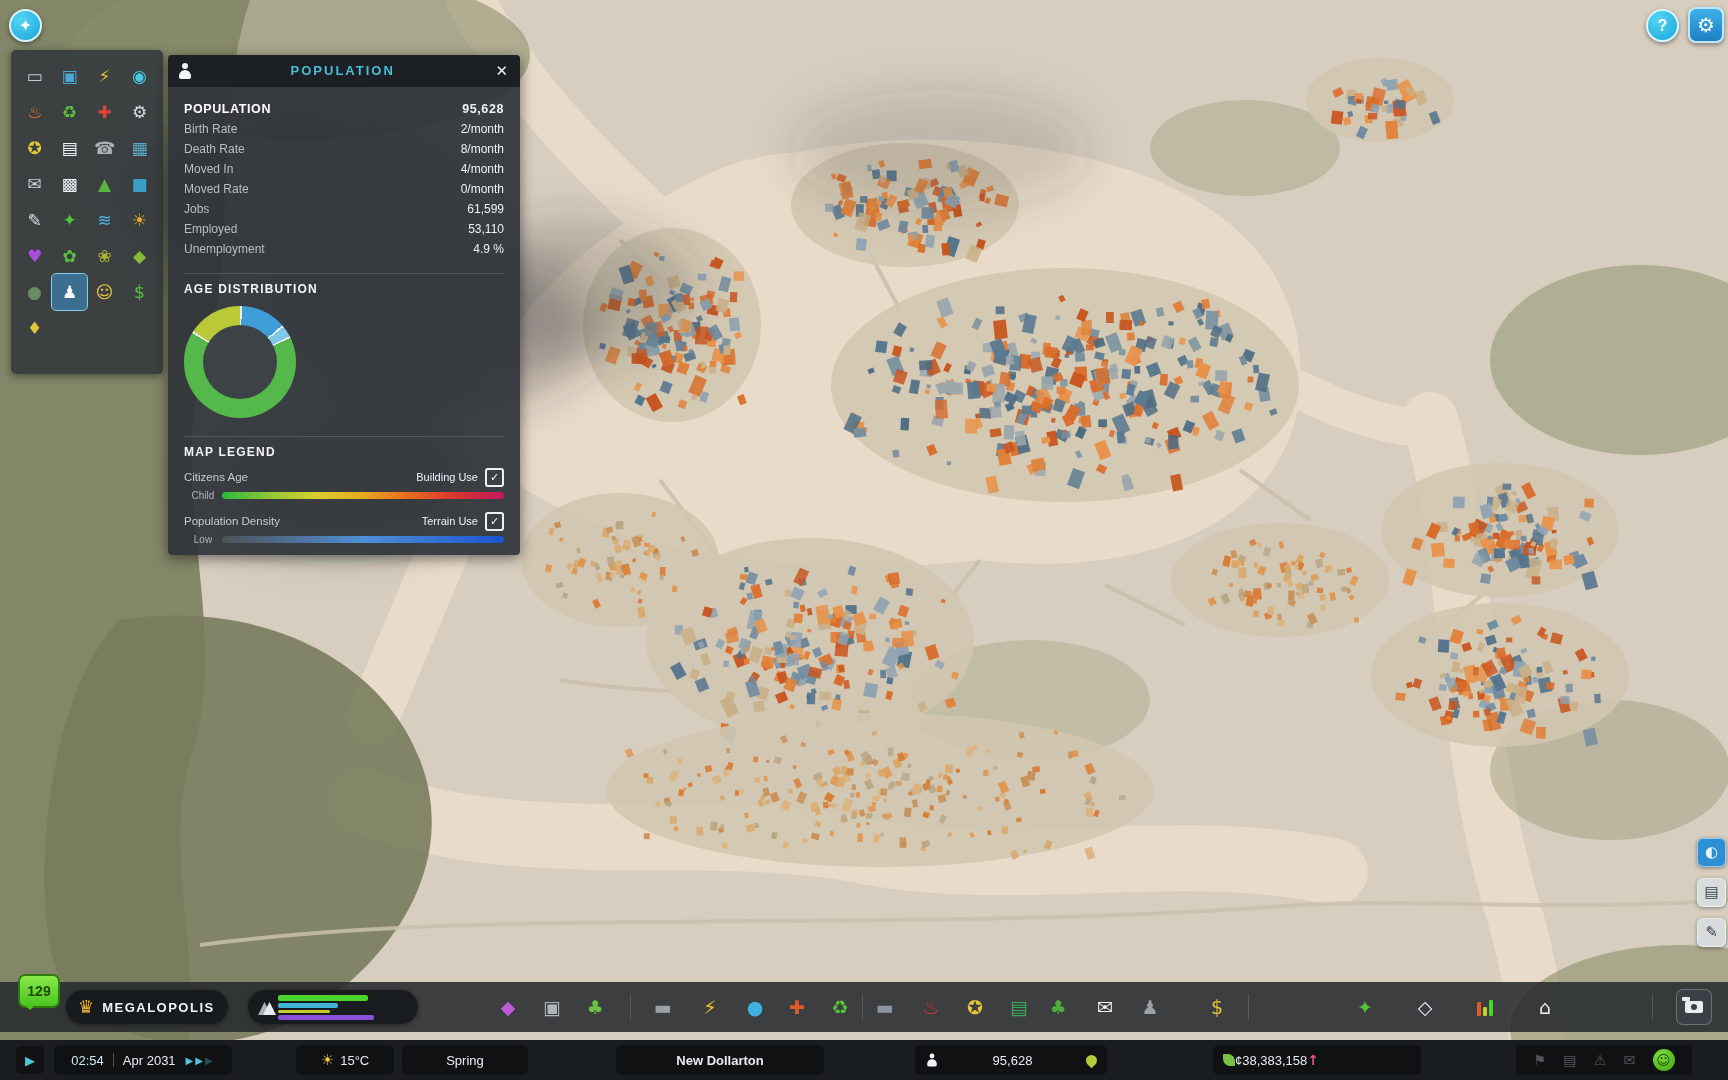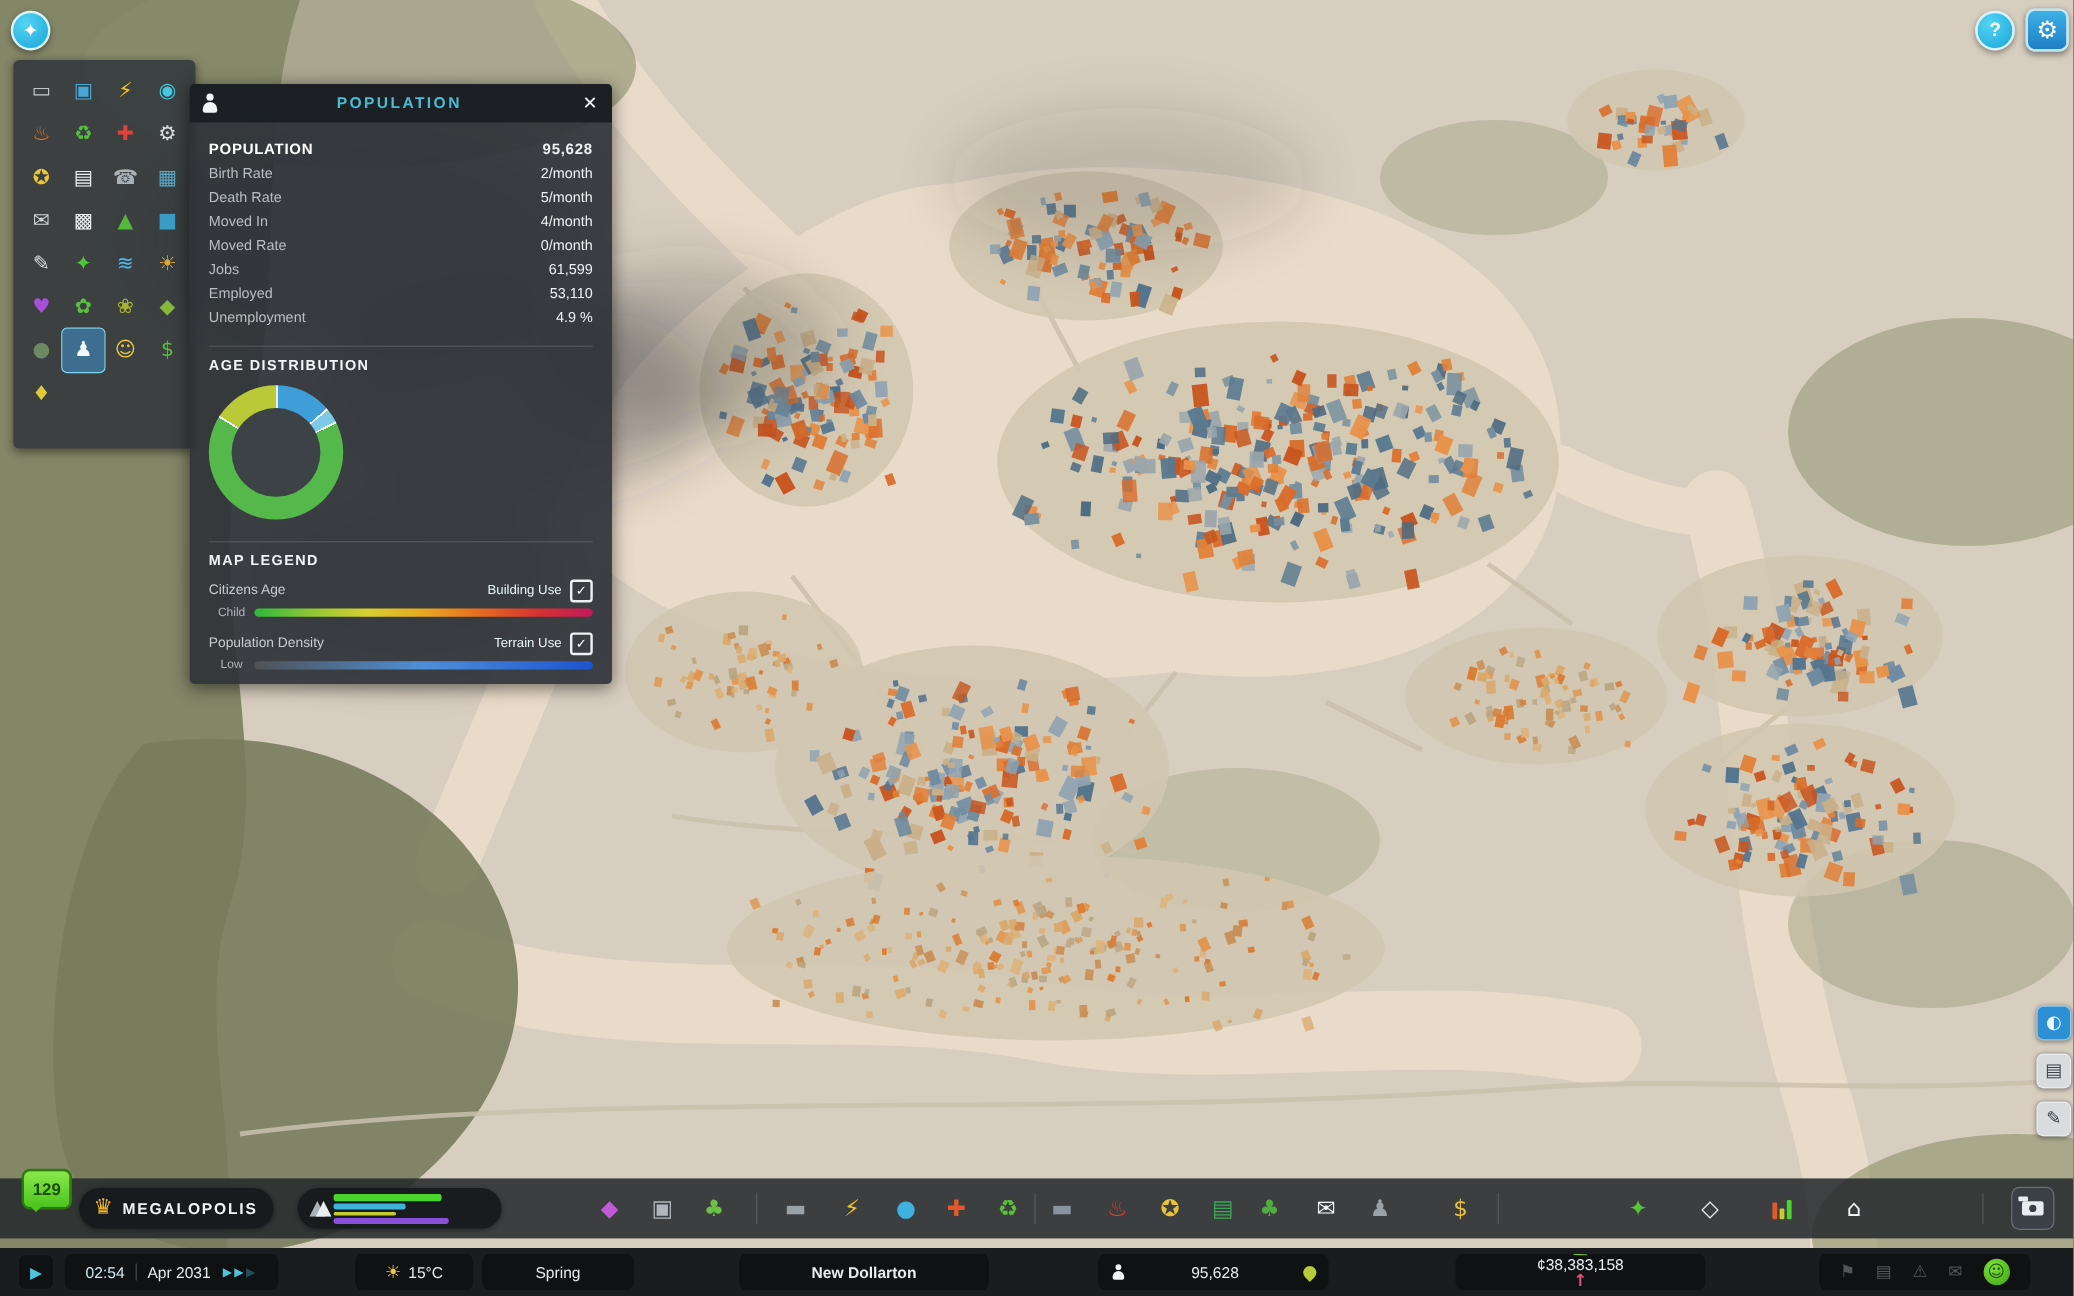--- a/index.html
+++ b/index.html
@@ -17,22 +17,22 @@
     justify-content:center;box-shadow:0 2px 5px rgba(0,0,0,.4);cursor:pointer;padding:0;}
 
   
   #iv-panel{position:absolute;left:11px;top:50px;width:140px;height:308px;background:rgba(50,55,60,.88);
     border-radius:5px;box-shadow:0 2px 8px rgba(0,0,0,.45);padding:8px 6px;}
   #iv-grid{display:grid;grid-template-columns:repeat(4,1fr);grid-auto-rows:36px;}
   .iv-cell{display:flex;align-items:center;justify-content:center;border-radius:4px;cursor:pointer;font-size:17px;}
   .iv-cell.sel{background:rgba(64,150,205,.55);outline:1px solid #7fd2ef;}
 
   
-  #pop-panel{position:absolute;left:158px;top:55px;width:352px;background:rgba(47,52,57,.93);
-    border-radius:4px;box-shadow:0 3px 14px rgba(0,0,0,.5);color:#e8eaec;margin-top:15px;}
+  #pop-panel{position:absolute;left:168px;top:55px;width:352px;background:rgba(47,52,57,.93);
+    border-radius:4px;box-shadow:0 3px 14px rgba(0,0,0,.5);color:#e8eaec;}
   #pop-head{height:32px;background:rgba(26,30,34,.9);border-radius:4px 4px 0 0;display:flex;align-items:center;padding:0 10px;}
   #pop-head h1{flex:1;text-align:center;font-size:13px;letter-spacing:2px;color:#49bdd4;margin:0;font-weight:bold;
     border-bottom:2px solid rgba(73,189,212,.0);}
   .person{position:relative;width:14px;height:16px;display:inline-block;}
   .person::before{content:"";position:absolute;left:4px;top:0;width:6px;height:6px;border-radius:50%;background:#f2f5f7;}
   .person::after{content:"";position:absolute;left:1px;top:7px;width:12px;height:9px;border-radius:6px 6px 2px 2px;background:#f2f5f7;}
   #pop-close{background:none;border:none;color:#eef1f3;font-size:15px;cursor:pointer;padding:0 2px;}
   #stats{padding:12px 16px 6px;}
   .srow{display:flex;justify-content:space-between;font-size:12px;color:#b9bec2;line-height:20px;}
   .srow.strong{color:#fff;font-size:12.5px;font-weight:bold;letter-spacing:.6px;}
@@ -92,21 +92,21 @@
   #time-pill{left:54px;width:178px;}
   #time-pill .t{color:#cfe9f2;}
   #time-pill .sep{width:1px;height:14px;background:rgba(255,255,255,.25);margin:0 9px;}
   #speed{display:flex;margin-left:10px;color:#4fc3d9;font-size:10px;letter-spacing:2px;}
   #speed .dim{opacity:.35;}
   #temp-pill{left:296px;width:98px;}
   #temp-pill .sun{color:#f2c93a;margin-right:6px;font-size:15px;}
   #season-pill{left:402px;width:126px;}
   #city-pill{left:616px;width:208px;font-weight:bold;}
   #pop-pill{left:915px;width:192px;justify-content:space-between;padding:0 10px;box-sizing:border-box;}
-  #money-pill{left:1213px;width:208px;justify-content:flex-start;padding:0 10px;box-sizing:border-box;flex-direction:column;}
+  #money-pill{left:1213px;width:208px;justify-content:flex-start;padding:0 10px;box-sizing:border-box;}
   .drop{width:11px;height:11px;background:#b8cc3a;border-radius:50% 50% 50% 0;transform:rotate(-45deg);}
   .leaf{width:12px;height:12px;background:#7ac143;border-radius:0 60% 0 60%;}
   .uparrow{color:#e8527e;font-weight:bold;font-size:14px;}
   #status-icons{left:1516px;width:176px;justify-content:space-evenly;}
   #status-icons .si{opacity:.3;font-size:14px;cursor:pointer;}
   #status-icons .si.on{opacity:1;width:22px;height:22px;background:radial-gradient(circle at 35% 30%,#7ee03c,#3da314);
     border-radius:50%;color:#1c4d09;display:flex;align-items:center;justify-content:center;font-size:14px;}
 </style>
 </head>
 <body>
@@ -1382,21 +1382,21 @@
         <div class="srow strong">
           <span>POPULATION</span>
           <span class="val">95,628</span>
         </div>
         <div class="srow">
           <span>Birth Rate</span>
           <span class="val">2/month</span>
         </div>
         <div class="srow">
           <span>Death Rate</span>
-          <span class="val">5/month</span>
+          <span class="val">8/month</span>
         </div>
         <div class="srow">
           <span>Moved In</span>
           <span class="val">4/month</span>
         </div>
         <div class="srow">
           <span>Moved Rate</span>
           <span class="val">0/month</span>
         </div>
         <div class="srow">

